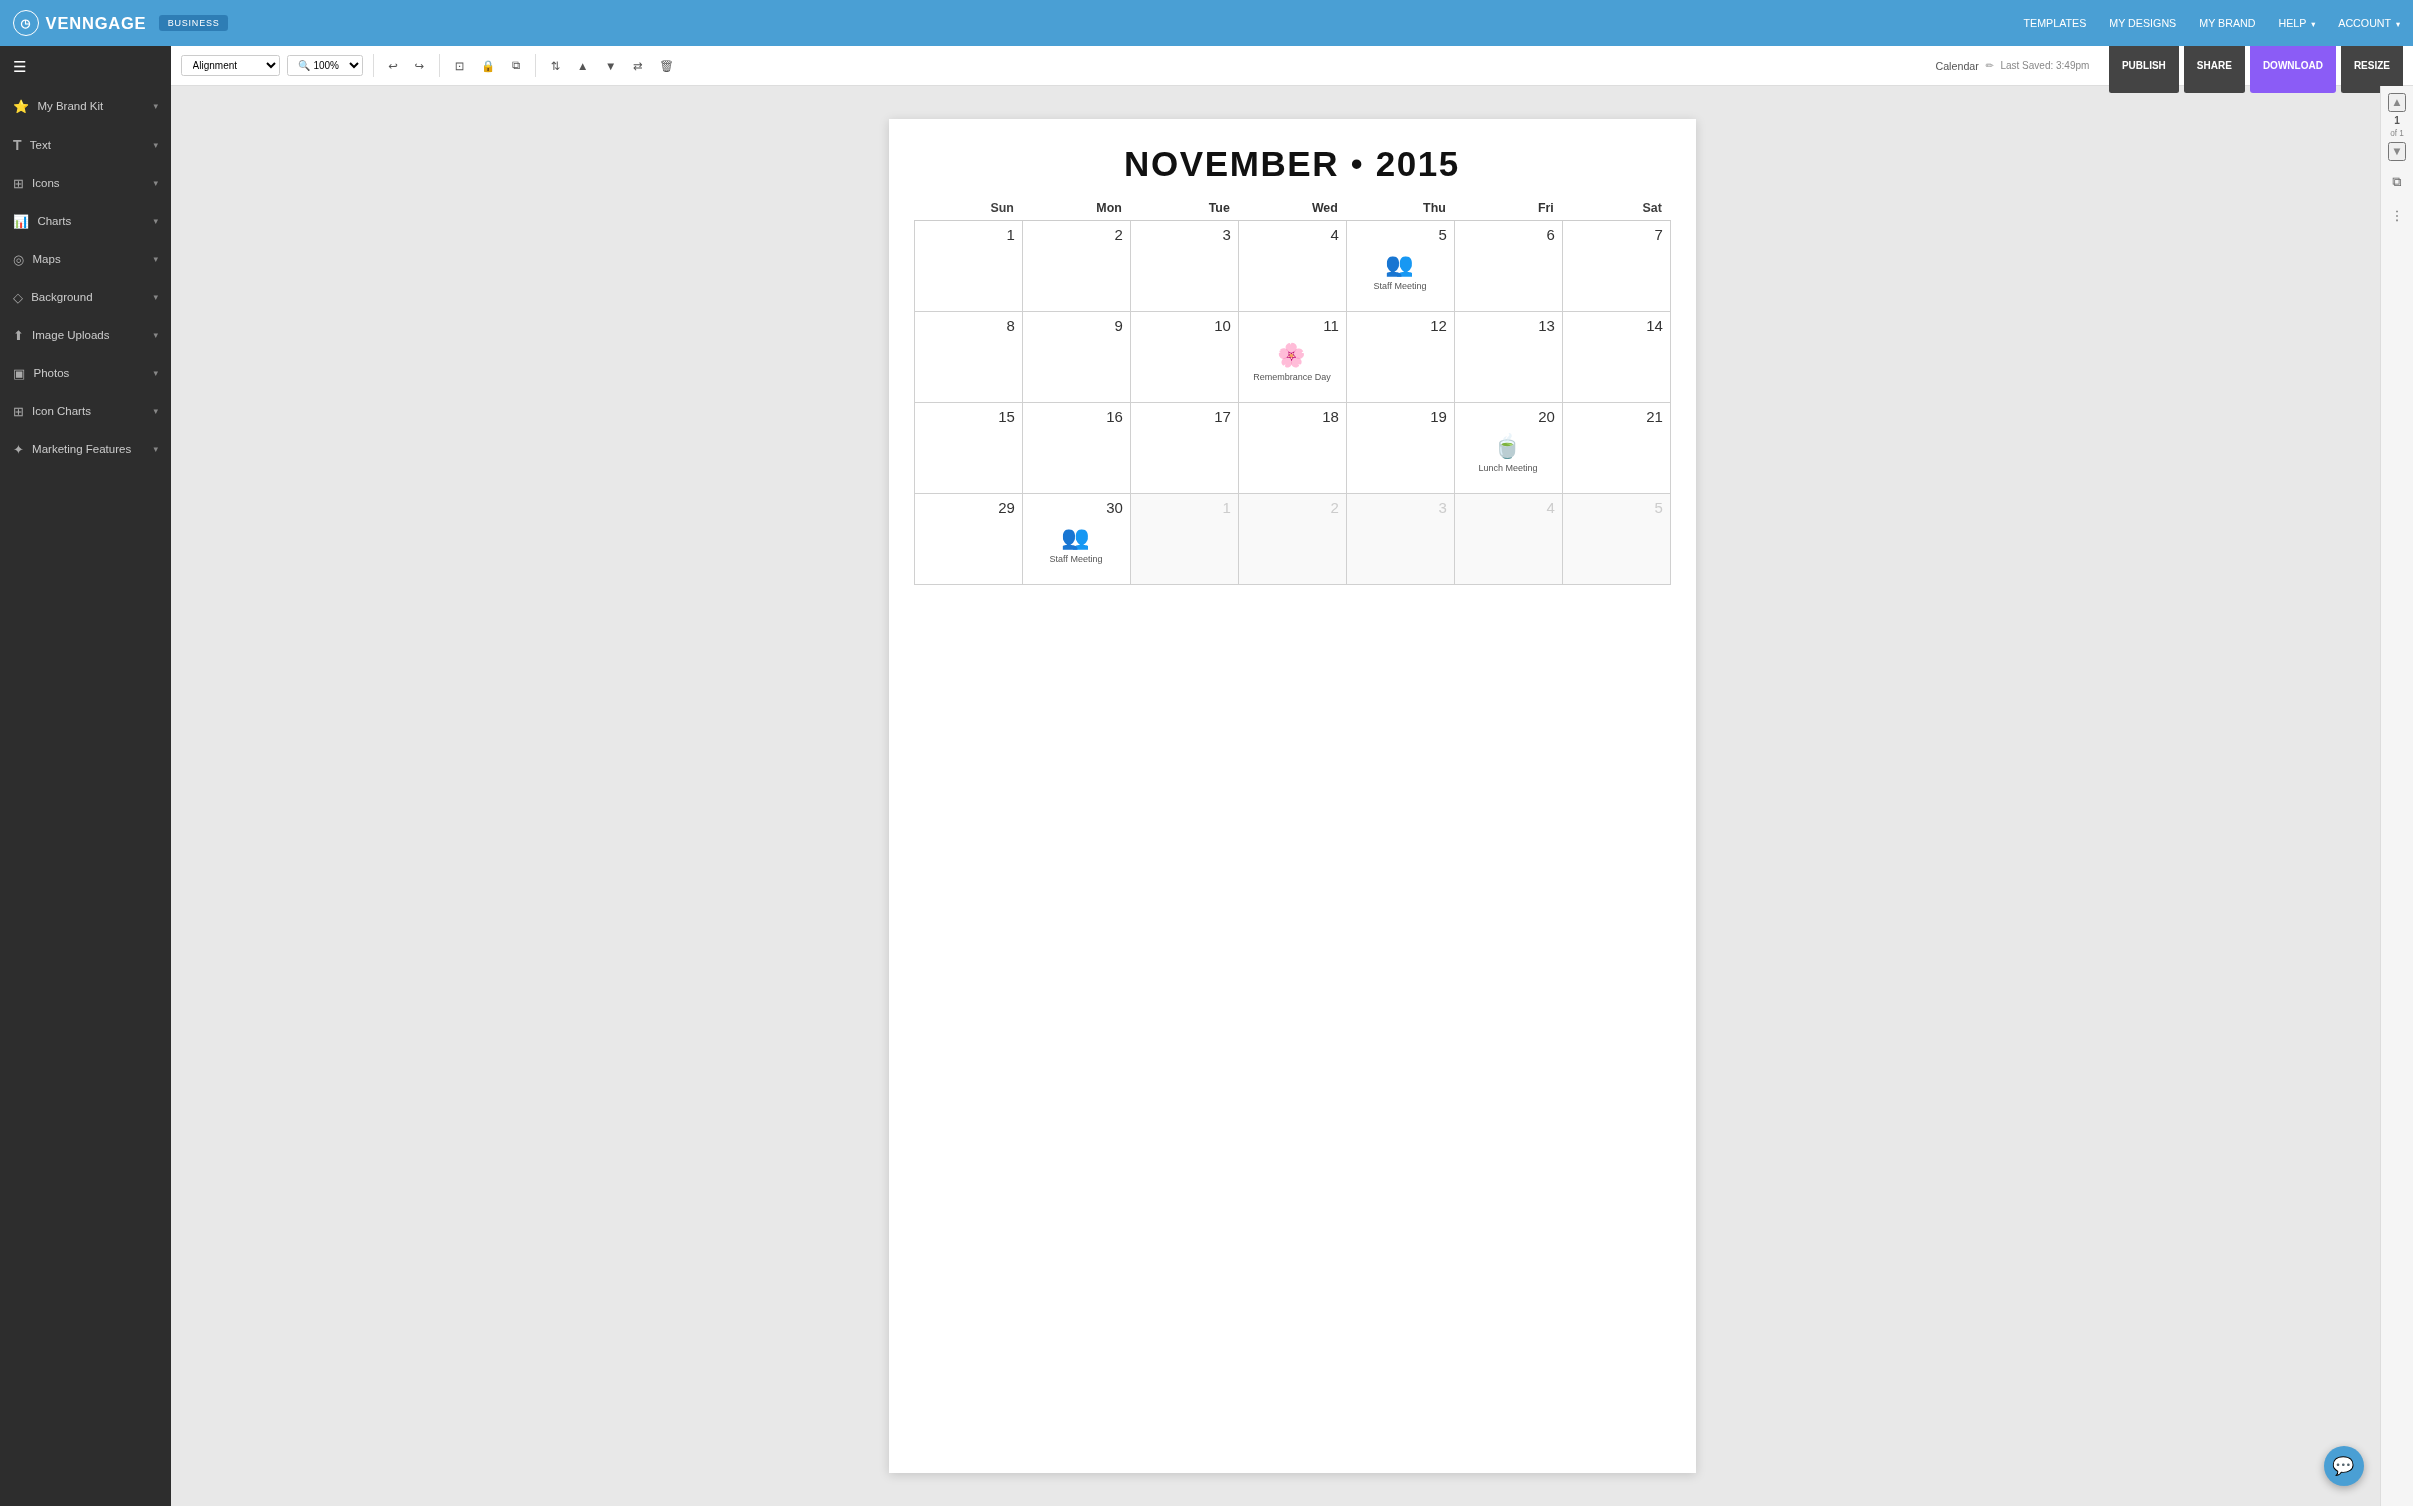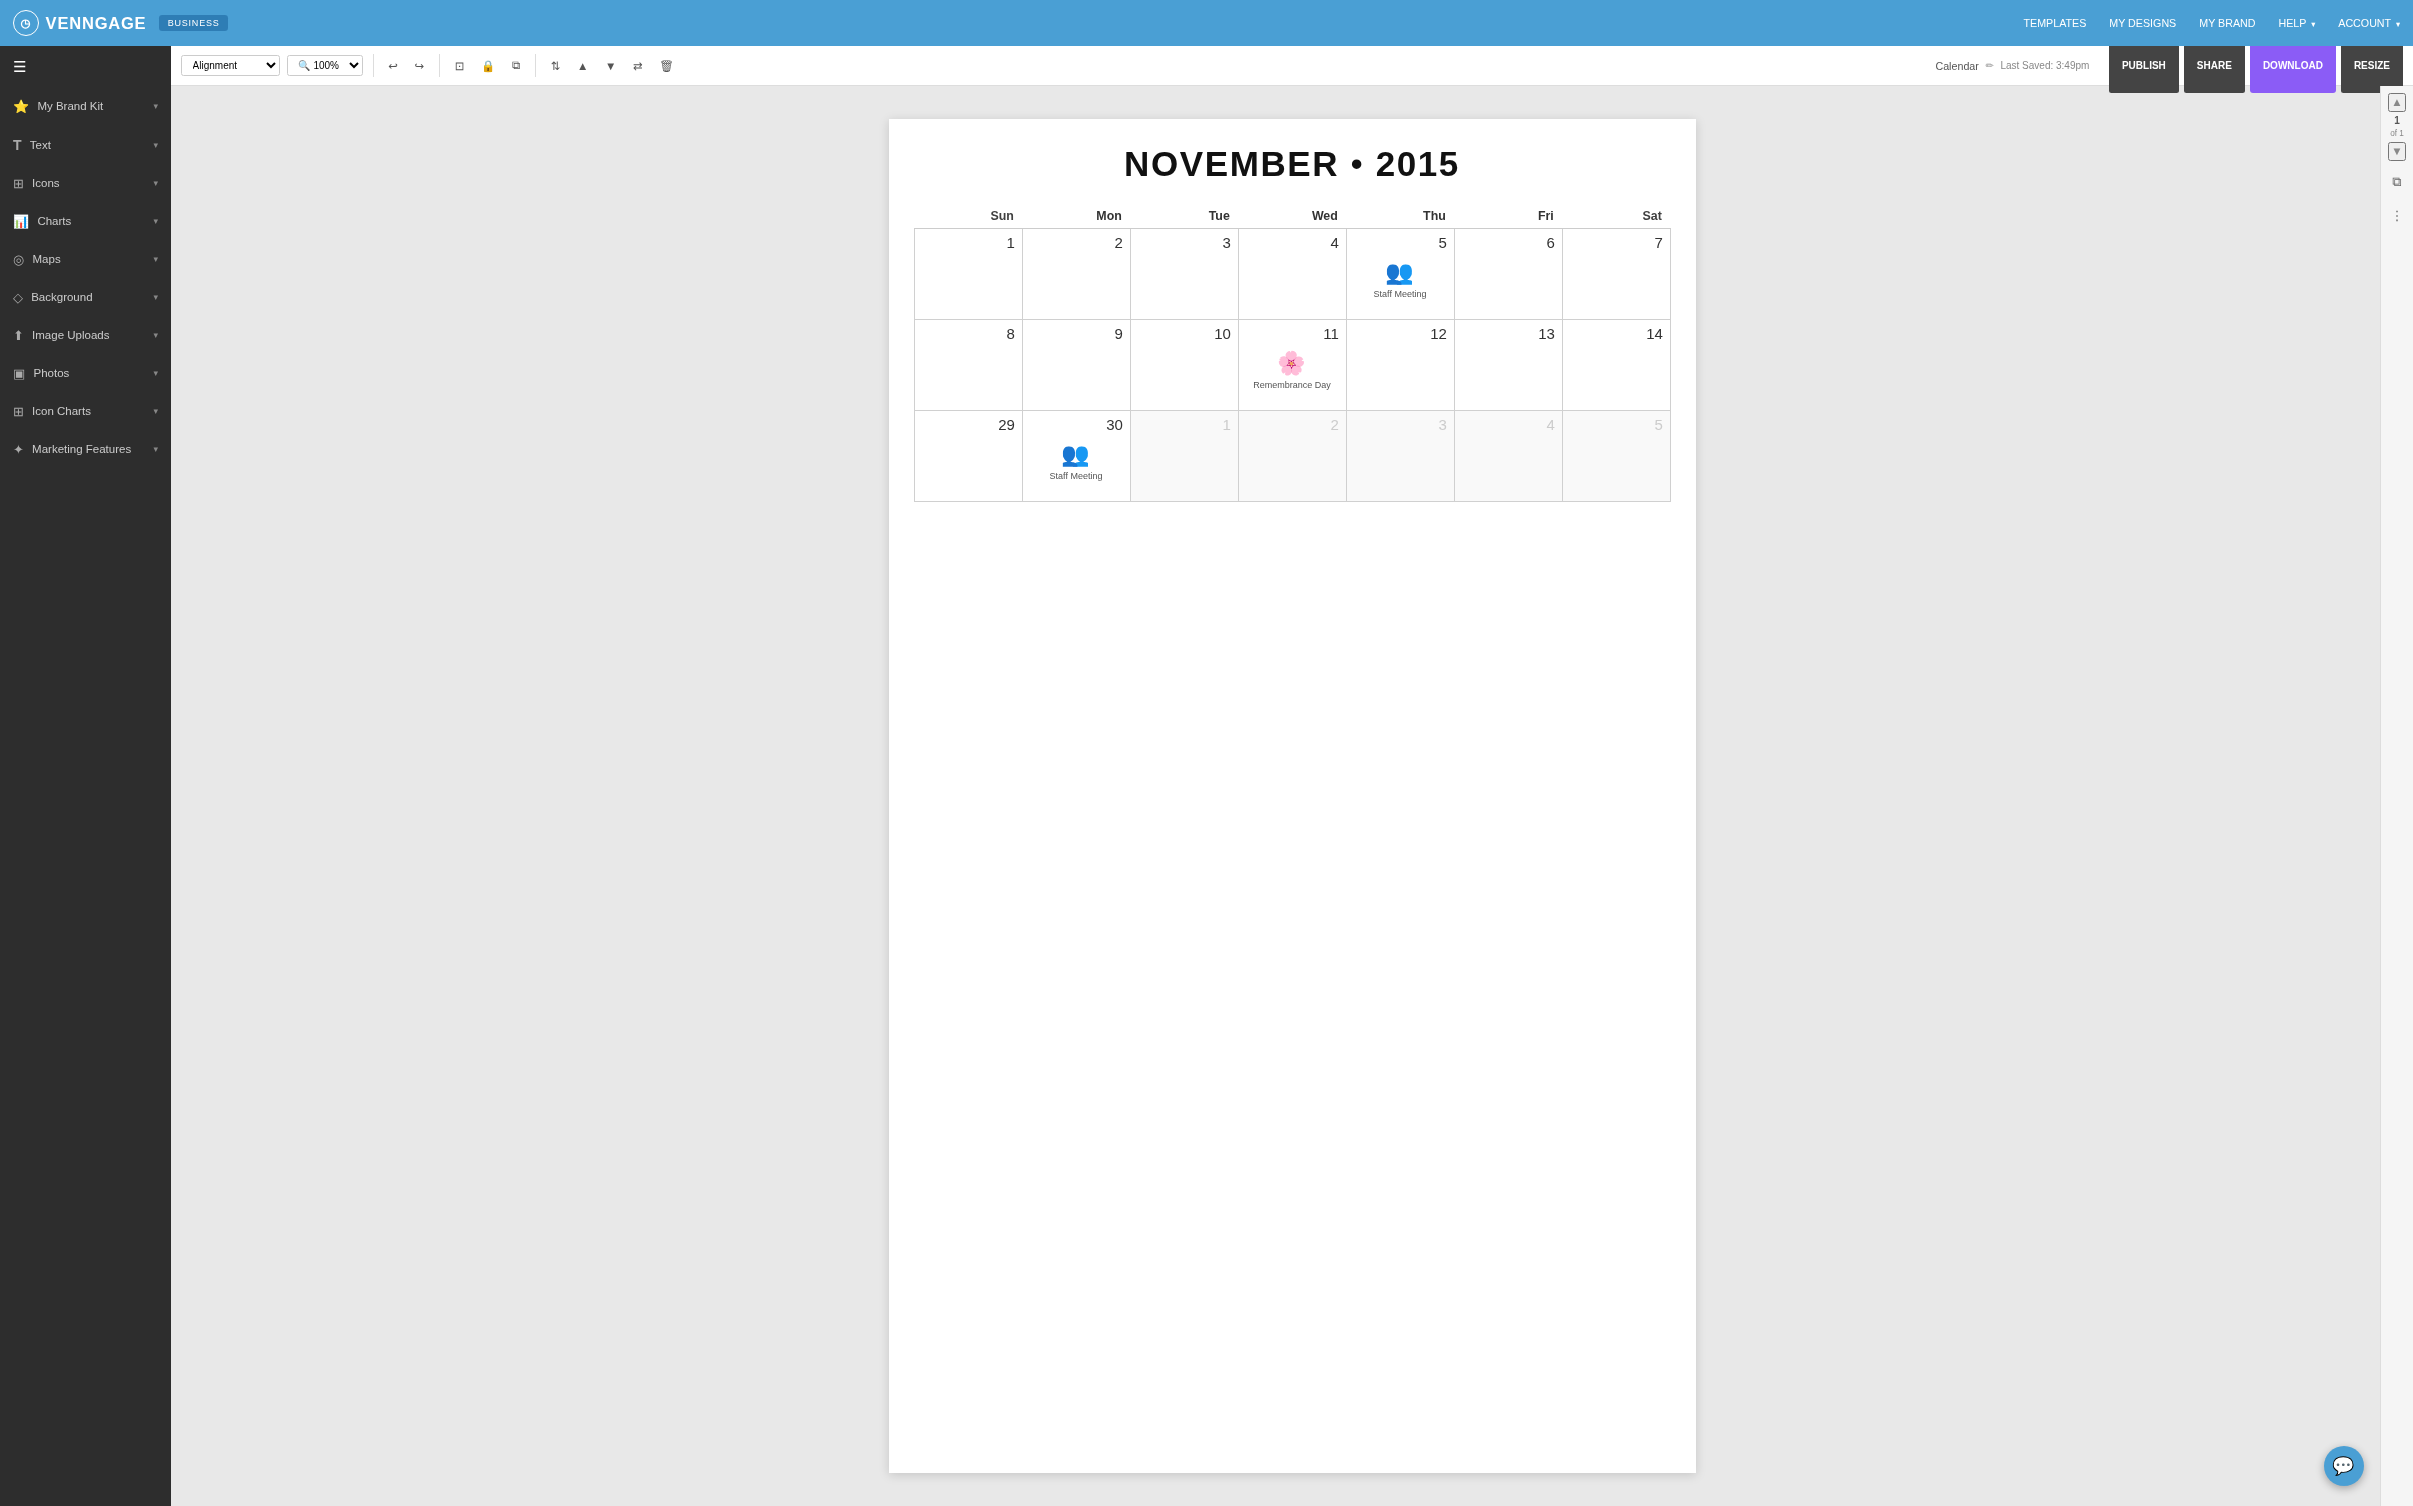--- a/index.html
+++ b/index.html
@@ -217,21 +217,21 @@
       padding: 25px 25px 16.5px;
       position: relative;
     }
 
     
     .cal-title {
       text-align: center;
       font-size: 35px;
       font-weight: 900;
       letter-spacing: 1.6px;
-      margin-bottom: 20px;
+      margin-bottom: 12px;
       color: #111;
     }
     .cal-title .bullet { font-weight: 300; }
 
     .cal-grid {
       width: 100%;
       border-collapse: collapse;
     }
     .cal-grid th {
       text-align: right;
@@ -559,20 +559,47 @@
               </td>
               <td>
                 <span class="day-number">13</span>
               </td>
               <td>
                 <span class="day-number">14</span>
               </td>
             </tr>
             <tr>
               <td>
+                <span class="day-number">15</span>
+              </td>
+              <td>
+                <span class="day-number">16</span>
+              </td>
+              <td>
+                <span class="day-number">17</span>
+              </td>
+              <td>
+                <span class="day-number">18</span>
+              </td>
+              <td>
+                <span class="day-number">19</span>
+              </td>
+              <td>
+                <span class="day-number">20</span>
+                <div class="cal-event">
+                  <span class="event-icon" style="color:#5b9bd5">🍵</span>
+                  <span class="event-label">Lunch Meeting</span>
+                </div>
+              </td>
+              <td>
+                <span class="day-number">21</span>
+              </td>
+            </tr>
+            <tr>
+              <td>
                 <span class="day-number">29</span>
               </td>
               <td>
                 <span class="day-number">30</span>
                 <div class="cal-event">
                   <span class="event-icon" style="color:#5b9bd5">👥</span>
                   <span class="event-label">Staff Meeting</span>
                 </div>
               </td>
               <td class="other-month">

